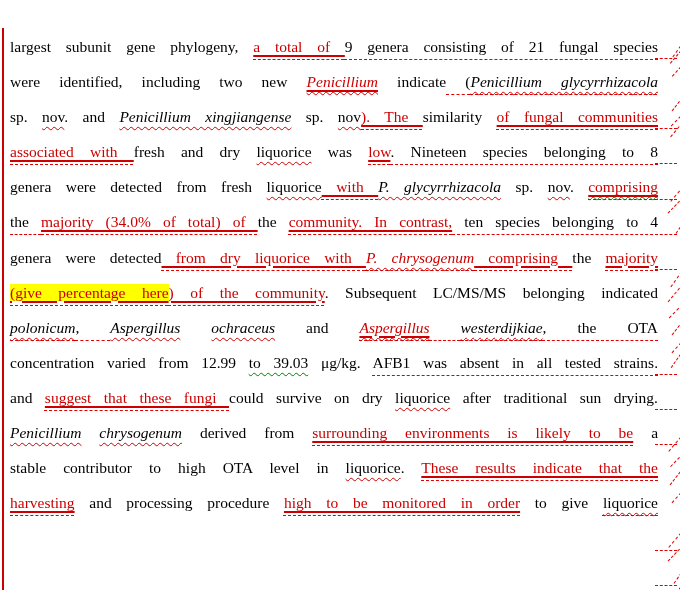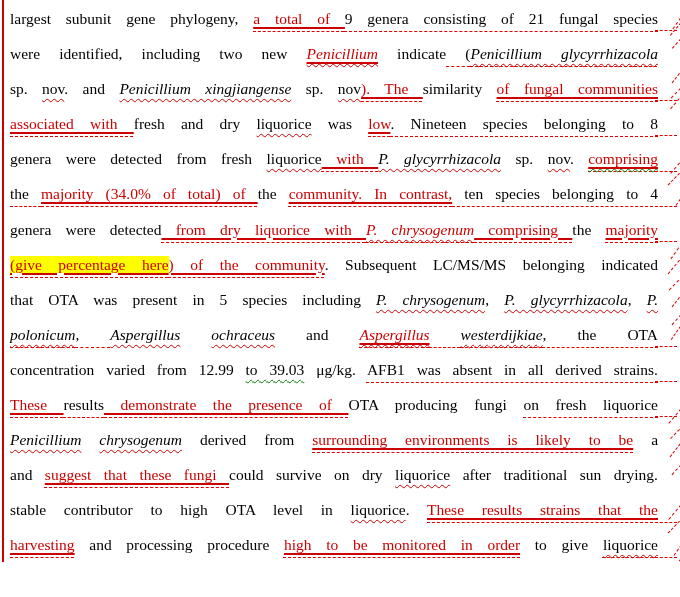--- a/index.html
+++ b/index.html
@@ -11,20 +11,21 @@
   }
   html,body{margin:0;padding:0;background:#fff;}
   .page{
     position:relative;
     width:680px;height:562px;
     background:#fff;
     overflow:hidden;
     font-family:"Liberation Serif","DejaVu Serif",serif;
     font-size:15.5px;
     color:var(--ink);
+    margin-top:28px;
   }
   .change-bar{
     position:absolute;left:2px;top:0;bottom:0;width:2px;
     background:var(--red);
   }
   .text-col{
     position:absolute;left:10px;top:1px;width:648px;
   }
   .line{
     height:35.1px;line-height:35.1px;
@@ -56,27 +57,25 @@
 
   <div class="text-col" id="text-col">
       <div class="line"><span class="">largest subunit gene phylogeny, </span><span class="c-red"><span class="u-dash"><span class="u-sol">a total of </span></span></span><span class=""><span class="u-dash">9 genera consisting of 21 fungal species</span></span></div>
       <div class="line"><span class="">were identified, including two new </span><span class="c-red it"><span class="u-sol"><span class="wav-r">Penicillium</span></span></span><span class=""> indicate</span><span class=""><span class="u-dash"> (</span></span><span class="it"><span class="u-dash"><span class="wav-r">Penicillium glycyrrhizacola</span></span></span></div>
       <div class="line"><span class="">sp. </span><span class=""><span class="wav-r">nov</span></span><span class="">. and </span><span class="it"><span class="wav-r">Penicillium xingjiangense</span></span><span class=""> sp. </span><span class=""><span class="wav-r">nov</span></span><span class="c-red"><span class="u-dash"><span class="u-sol">). The </span></span></span><span class="">similarity </span><span class="c-red"><span class="u-dash"><span class="u-sol">of fungal communities</span></span></span></div>
       <div class="line"><span class="c-red"><span class="u-dash"><span class="u-sol">associated with </span></span></span><span class="">fresh and dry </span><span class=""><span class="wav-r">liquorice</span></span><span class=""> was </span><span class="c-red"><span class="u-dash"><span class="u-sol">low</span></span></span><span class=""><span class="u-dash">. Nineteen species belonging to 8</span></span></div>
       <div class="line"><span class="">genera were detected from fresh </span><span class=""><span class="wav-r">liquorice</span></span><span class="c-red"><span class="u-dash"><span class="u-sol"> with </span></span></span><span class="it"><span class="wav-r">P. glycyrrhizacola</span></span><span class=""> sp. </span><span class=""><span class="wav-r">nov</span></span><span class="">. </span><span class="c-red"><span class="u-dash"><span class="u-sol"><span class="wav-g">comprising</span></span></span></span></div>
       <div class="line"><span class=""><span class="u-dash">the </span></span><span class="c-red"><span class="u-dash"><span class="u-sol">majority (34.0% of total) of </span></span></span><span class="">the </span><span class="c-red"><span class="u-dash"><span class="u-sol">community. In contrast,</span></span></span><span class=""><span class="u-dash"> ten species belonging to 4</span></span></div>
       <div class="line"><span class="">genera were detected</span><span class="c-red"><span class="u-dash"><span class="u-sol"> from dry liquorice with </span></span></span><span class="c-red it"><span class="u-dash"><span class="wav-r">P. chrysogenum</span></span></span><span class="c-red"><span class="u-dash"><span class="u-sol"> comprising </span></span></span><span class="">the </span><span class="c-red"><span class="u-dash"><span class="u-sol">majority</span></span></span></div>
       <div class="line"><span class="c-red hl"><span class="u-dash"><span class="u-sol">(give percentage here</span></span></span><span class="c-red"><span class="u-dash"><span class="u-sol">) of the community</span></span></span><span class="">. Subsequent LC/MS/MS belonging indicated</span></div>
-      <div class="line"><span class="">that OTA was present in 5 species including </span><span class="it"><span class="wav-r">P. chrysogenum</span></span><span class="">, </span><span class="it"><span class="wav-r">P. glycyrrhizacola</span></span><span class="">, </span><span class="it"><span class="wav-r">P.</span></span></div>
       <div class="line"><span class="it"><span class="u-dash"><span class="wav-r">polonicum</span></span></span><span class=""><span class="u-dash">, </span></span><span class="it"><span class="wav-r">Aspergillus</span></span><span class=""> </span><span class="it"><span class="wav-r">ochraceus</span></span><span class=""> and </span><span class="c-red it"><span class="u-dash"><span class="u-sol"><span class="wav-r">Aspergillus</span></span></span></span><span class=""><span class="u-dash"> </span></span><span class="it"><span class="u-dash"><span class="wav-r">westerdijkiae</span></span></span><span class=""><span class="u-dash">, the OTA</span></span></div>
-      <div class="line"><span class="">concentration varied from 12.99 </span><span class=""><span class="wav-g">to 39.03</span></span><span class=""> μg/kg. </span><span class=""><span class="u-dash">AFB1 was absent in all derived strains.</span></span></div>
-      <div class="line"><span class="c-red"><span class="u-dash"><span class="u-sol">These </span></span></span><span class=""><span class="u-dash">results</span></span><span class="c-red"><span class="u-dash"><span class="u-sol"> demonstrate the presence of </span></span></span><span class="">OTA producing fungi </span><span class=""><span class="u-dash">on fresh liquorice</span></span></div>
+      <div class="line"><span class="">concentration varied from 12.99 </span><span class=""><span class="wav-g">to 39.03</span></span><span class=""> μg/kg. </span><span class=""><span class="u-dash">AFB1 was absent in all tested strains.</span></span></div>
+      <div class="line"><span class="">and </span><span class="c-red"><span class="u-dash"><span class="u-sol">suggest that these fungi </span></span></span><span class="">could survive on dry </span><span class=""><span class="wav-r">liquorice</span></span><span class=""> after traditional sun drying.</span></div>
       <div class="line"><span class="it"><span class="wav-r">Penicillium</span></span><span class=""> </span><span class="it"><span class="wav-r">chrysogenum</span></span><span class=""> derived from </span><span class="c-red"><span class="u-dash"><span class="u-sol">surrounding environments is likely to be</span></span></span><span class=""> a</span></div>
-      <div class="line"><span class="">and </span><span class="c-red"><span class="u-dash"><span class="u-sol">suggest that these fungi </span></span></span><span class="">could survive on dry </span><span class=""><span class="wav-r">liquorice</span></span><span class=""> after traditional sun drying.</span></div>
-      <div class="line"><span class="">stable contributor to high OTA level in </span><span class=""><span class="wav-r">liquorice</span></span><span class="">. </span><span class="c-red"><span class="u-dash"><span class="u-sol">These results strains that the</span></span></span></div>
+      <div class="line"><span class="">stable contributor to high OTA level in </span><span class=""><span class="wav-r">liquorice</span></span><span class="">. </span><span class="c-red"><span class="u-dash"><span class="u-sol">These results indicate that the</span></span></span></div>
       <div class="line"><span class="c-red"><span class="u-dash"><span class="u-sol">harvesting</span></span></span><span class=""> and processing procedure </span><span class="c-red"><span class="u-dash"><span class="u-sol">high to be monitored in order</span></span></span><span class=""> to give </span><span class=""><span class="u-dash"><span class="wav-r">liquorice</span></span></span></div>
     </div>
 
   <div id="trails">
       <div class="trail" style="left: 655px; width: 22px; top: 30.1px;"></div>
       <div class="trail" style="left: 655px; width: 22px; top: 100.3px;"></div>
       <div class="trail" style="left: 655px; width: 22px; top: 135.4px;"></div>
       <div class="trail" style="left: 655px; width: 22px; top: 170.5px;"></div>
       <div class="trail" style="left: 655px; width: 22px; top: 205.6px;"></div>
       <div class="trail" style="left: 655px; width: 22px; top: 240.7px;"></div>

